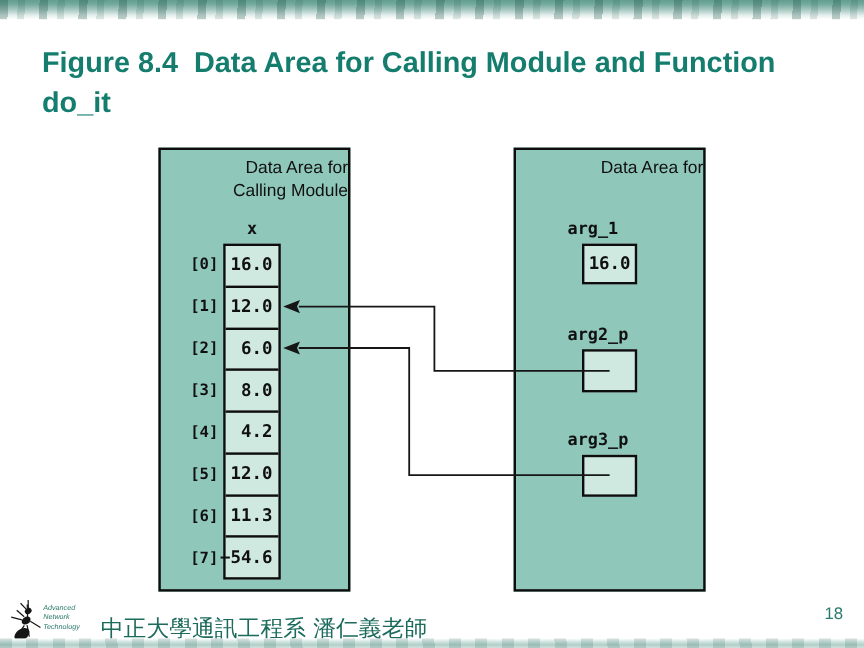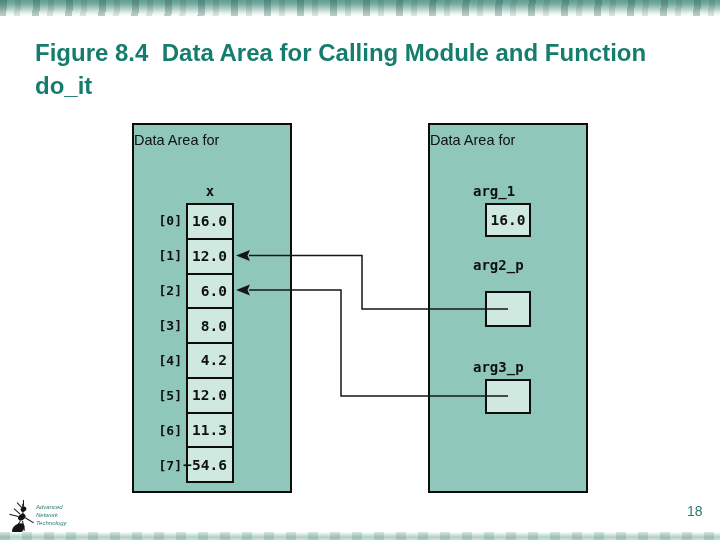--- a/index.html
+++ b/index.html
@@ -30,21 +30,21 @@
   
   .box{
     position:absolute; top:123px; width:160px; height:370px;
     box-sizing:border-box; border:2px solid var(--border,#0d0d0d);
     background:var(--box-fill,#8fc8ba);
   }
   .left-box{left:132px;}
   .right-box{left:428px;}
   .box-title{
     position:absolute; top:6px; left:0; right:0;
-    text-align:left; font-size:14.5px; line-height:19px; color:#101010;
+    text-align:right; font-size:14.5px; line-height:19px; color:#101010;
   }
   .mono-b{font-family:"DejaVu Sans Mono", monospace; font-weight:bold;}
   .var-label{
     position:absolute; top:58px; left:52px; width:48px; text-align:center;
     font-family:"DejaVu Sans Mono", monospace; font-weight:bold; font-size:14px; color:#101010;
   }
   .idx-col{
     position:absolute; top:78px; left:14px; width:34px; height:280px;
     display:flex; flex-direction:column;
   }
@@ -103,20 +103,21 @@
 
 <div class="slide">
 
   <div class="top-band"></div>
 
   <div class="slide-title">Figure 8.4  Data Area for Calling Module and Function do_it</div>
 
   <div class="box left-box">
     <div class="box-title">
       <div>Data Area for</div>
+      <div>Calling Module</div>
     </div>
     <div class="var-label">x</div>
     <div class="idx-col">
       <span>[0]</span>
       <span>[1]</span>
       <span>[2]</span>
       <span>[3]</span>
       <span>[4]</span>
       <span>[5]</span>
       <span>[6]</span>
@@ -135,21 +136,21 @@
   </div>
 
   <div class="box right-box">
     <div class="box-title">
       <div>Data Area for</div>
     </div>
 
     <div class="arg-label" style="top:58px">arg_1</div>
     <div class="arg-box" style="top:78px;height:34px">16.0</div>
 
-    <div class="arg-label" style="top:132px">arg2_p</div>
+    <div class="arg-label" style="top:146px">arg2_p</div>
     <div class="arg-box" style="top:166px;height:36px"></div>
 
     <div class="arg-label" style="top:234px">arg3_p</div>
     <div class="arg-box" style="top:254px;height:35px"></div>
   </div>
 
   <svg class="arrow-layer" width="720" height="540" viewBox="0 0 720 540">
     <g stroke="#161616" stroke-width="1.5" fill="none">
       <path d="M508,309 H362 V255.5 H249"></path>
       <path d="M508,396 H341 V290 H249"></path>
@@ -179,19 +180,20 @@
       </g>
     </svg>
     <div class="logo-text">
       <div>Advanced</div>
       <div>Network</div>
       <div>Technology</div>
     </div>
   </div>
 
   <div class="footer-row">
+    <span class="affiliation">中正大學通訊工程系 潘仁義老師</span>
   </div>
 
   <div class="page-number">18</div>
 
   <div class="bottom-band"></div>
 
 </div>
 
 </body></html>

